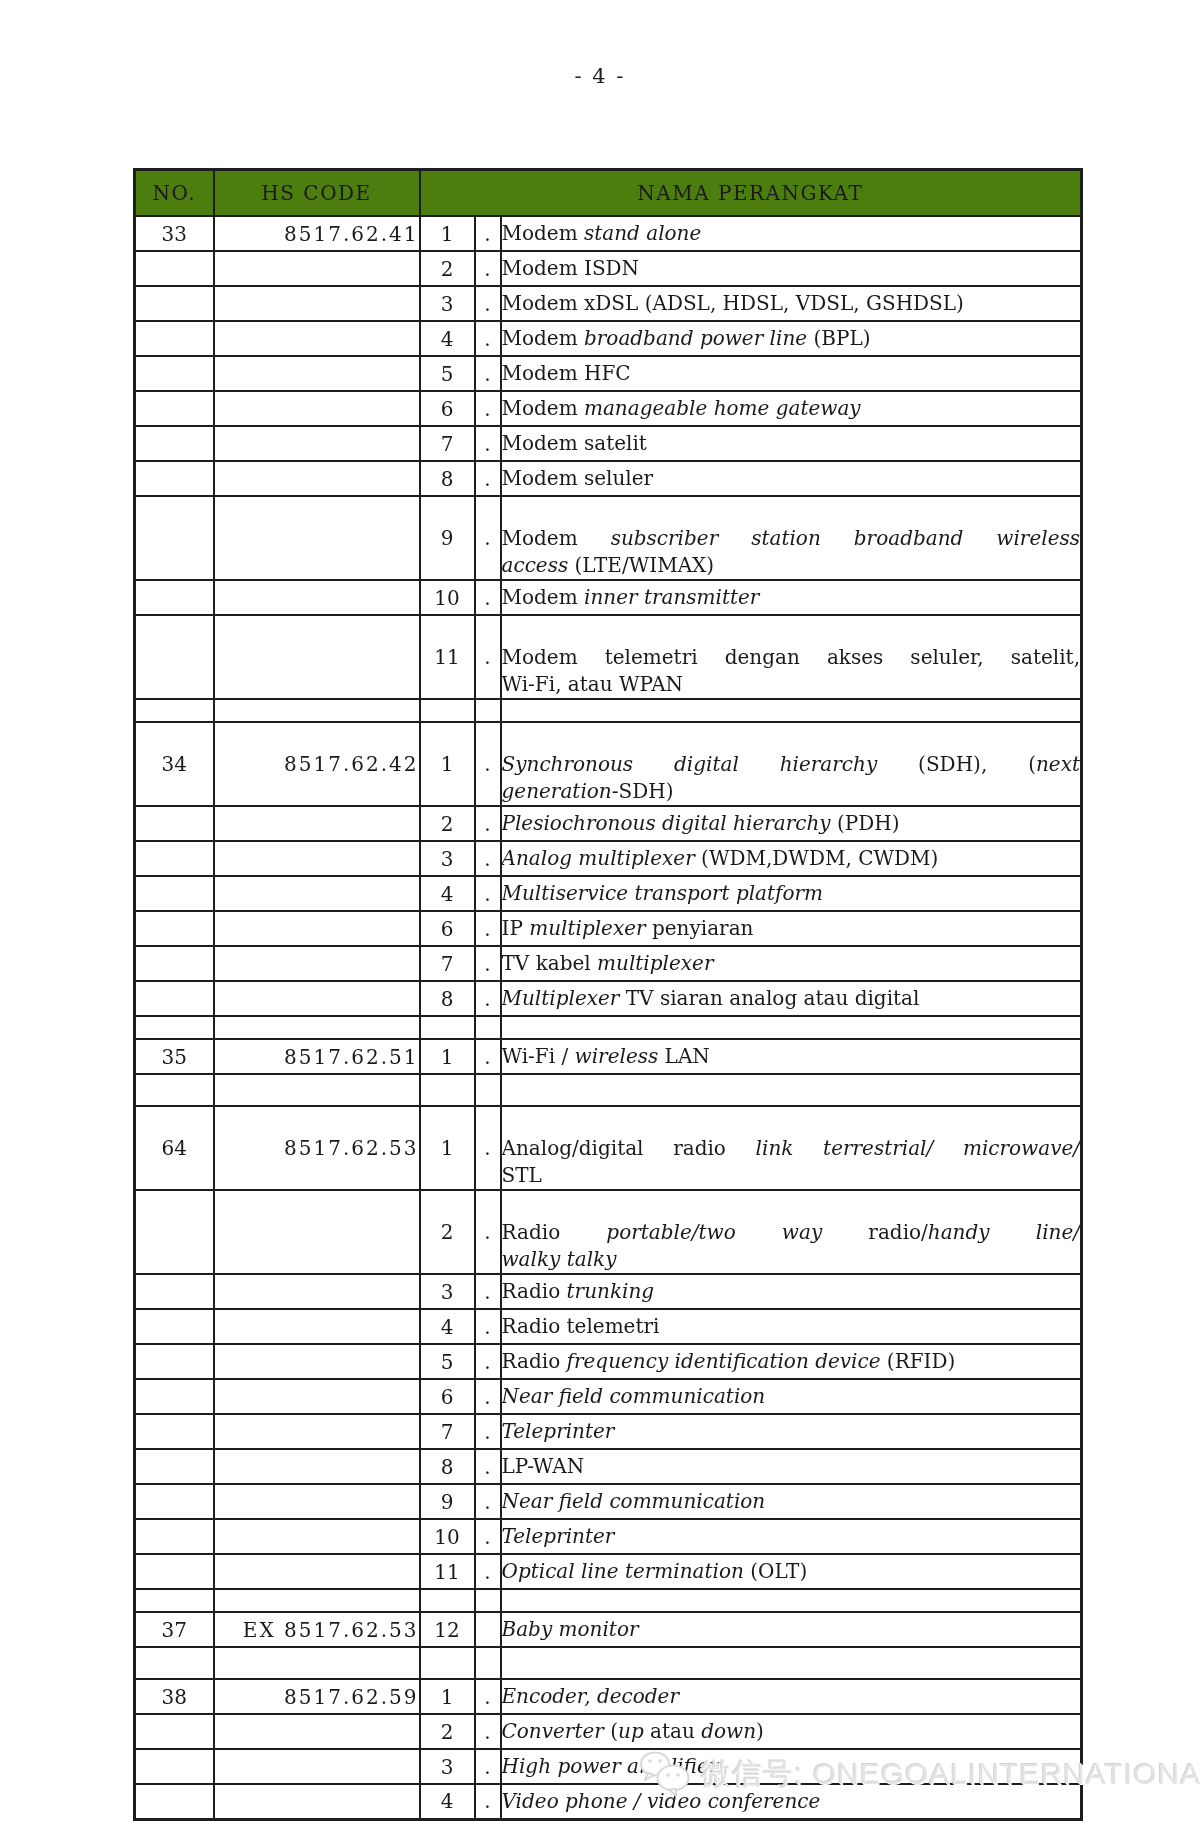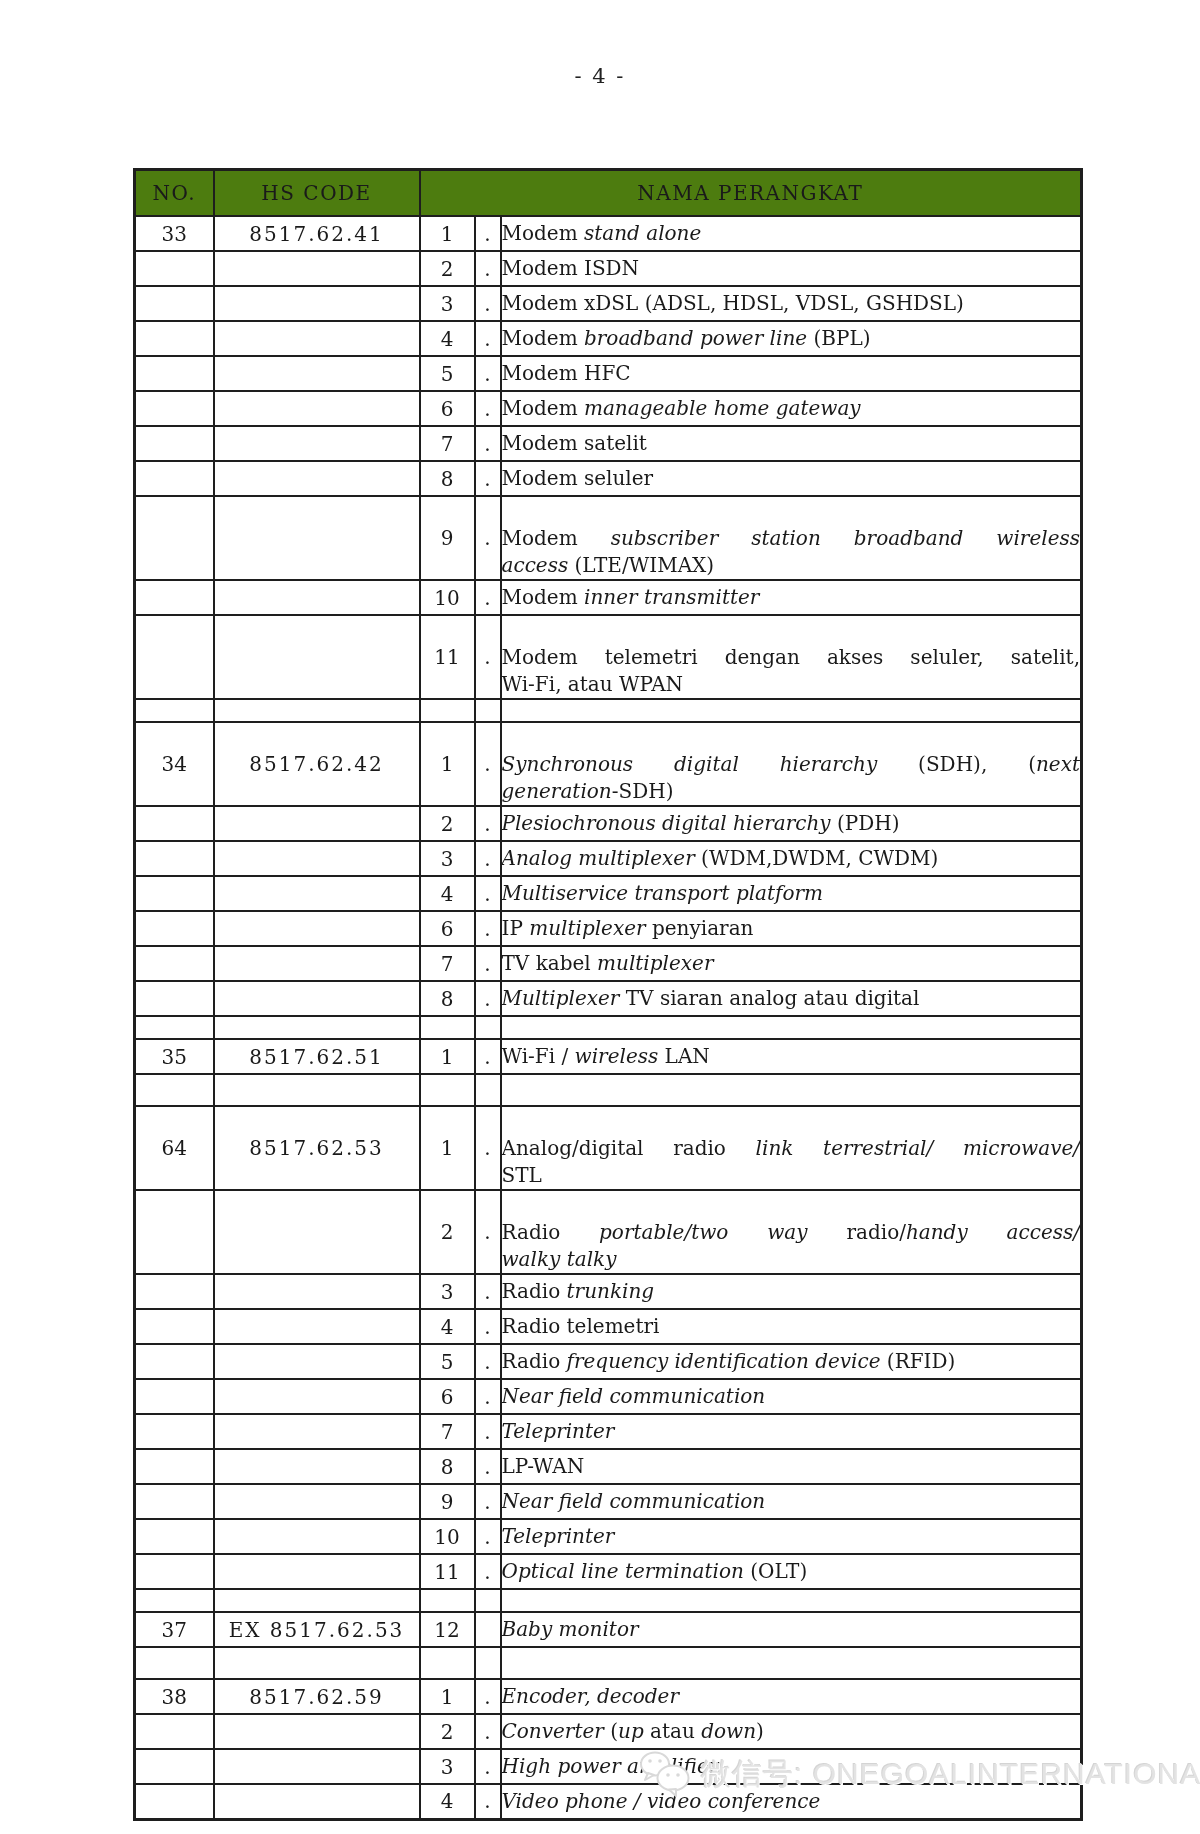--- a/index.html
+++ b/index.html
@@ -39,21 +39,21 @@
     text-align: center;
     border-bottom-width: 3px;
     height: 44px;
     letter-spacing: 1.5px;
   }
   tr.h-n  { height: 35px; }
   tr.h-d  { height: 58px; }
   tr.h-e  { height: 23px; }
   tr.h-et { height: 32px; }
   td.c-no   { text-align: center; margin-left: 38px; }
-  td.c-hs   { text-align: center; padding-left: 12px; letter-spacing: 2px; }
+  td.c-hs   { text-align: right; padding-left: 12px; letter-spacing: 2px; }
   td.c-num  { text-align: center; border-left-width: 3px; }
   td.c-dot  { text-align: center; padding-top: 7px; }
   td.c-name { text-align: left; padding: 2px 10px 2px 13px; }
   td.c-name .line { line-height: 27px; }
   td.c-name .line.spread {
     text-align: justify;
     text-align-last: justify;
     margin-top: 28px;
   }
   .it { font-style: italic; }
@@ -297,21 +297,21 @@
           <div class="line spread"><span>Analog/digital radio </span><span class="it">link terrestrial/ microwave/</span></div>
           <div class="line"><span>STL</span></div>
         </td>
       </tr>
       <tr class="h-d">
         <td class="c-no"></td>
         <td class="c-hs"></td>
         <td class="c-num">2</td>
         <td class="c-dot">.</td>
         <td class="c-name">
-          <div class="line spread"><span>Radio </span><span class="it">portable/two way</span><span> radio/</span><span class="it">handy access/</span></div>
+          <div class="line spread"><span>Radio </span><span class="it">portable/two way</span><span> radio/</span><span class="it">handy line/</span></div>
           <div class="line"><span class="it">walky talky</span></div>
         </td>
       </tr>
       <tr class="h-n">
         <td class="c-no"></td>
         <td class="c-hs"></td>
         <td class="c-num">3</td>
         <td class="c-dot">.</td>
         <td class="c-name">
           <div class="line"><span>Radio </span><span class="it">trunking</span></div>

